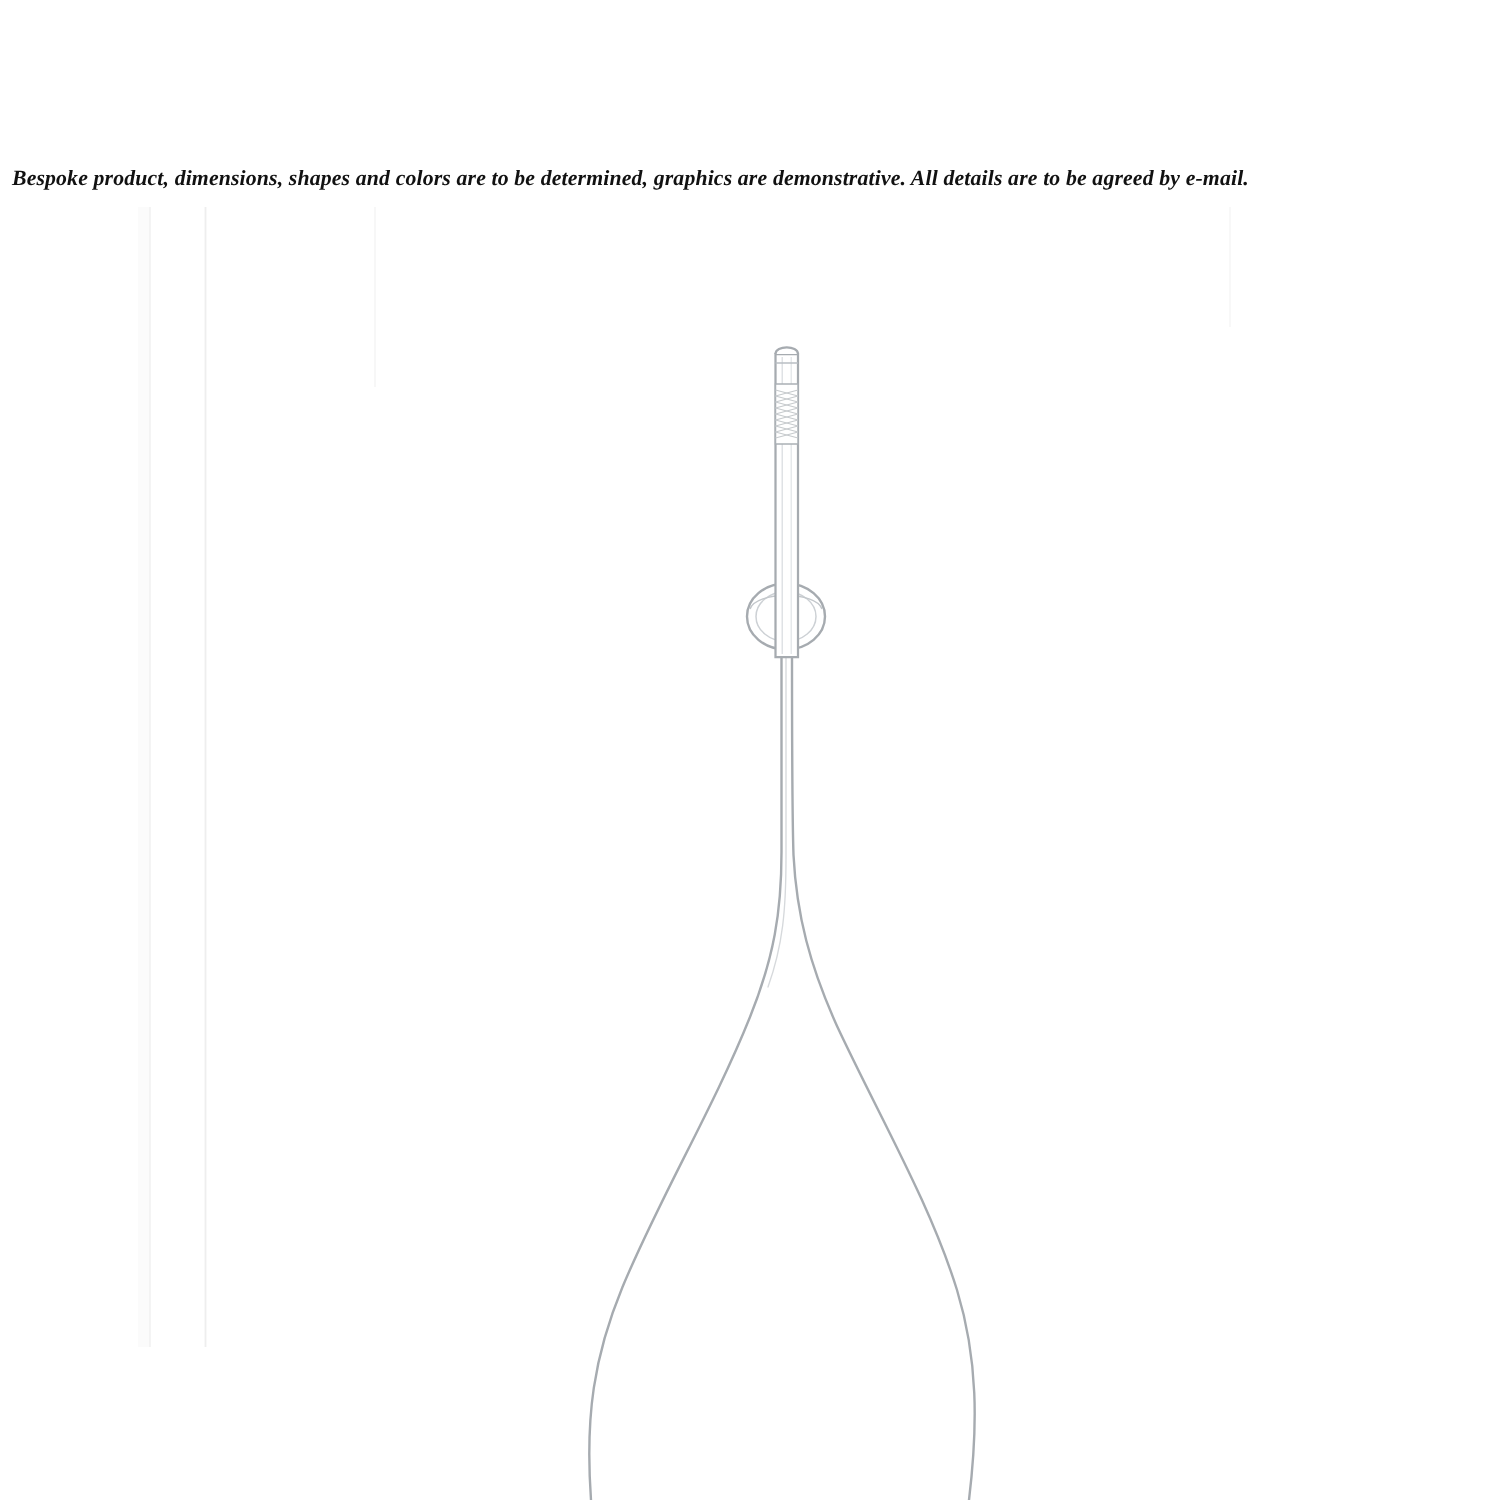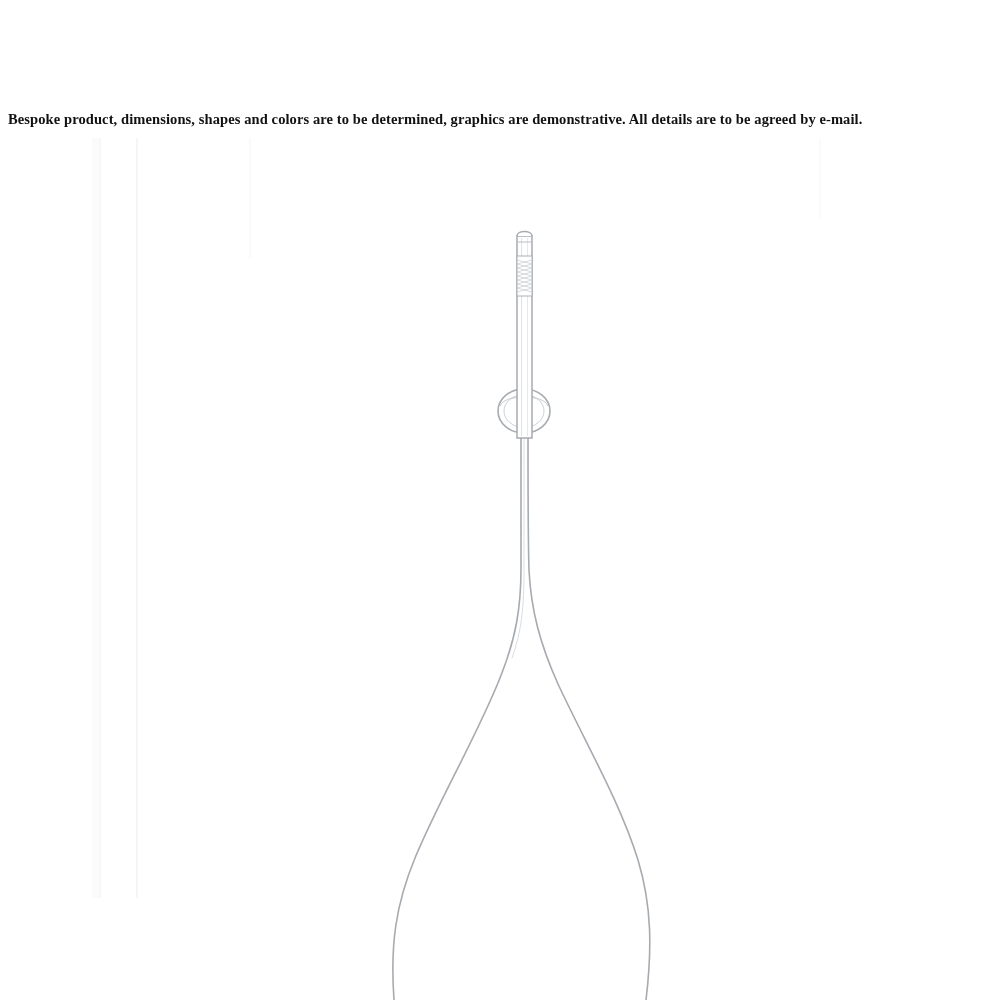--- a/index.html
+++ b/index.html
@@ -12,20 +12,21 @@
     height: 1000px;
     font-family: "Liberation Serif", serif;
     overflow: hidden;
     position: relative;
   }
   .page {
     position: relative;
     width: 1000px;
     height: 1000px;
     background: #ffffff;
+    font-style: italic;
   }
   .disclaimer {
     position: absolute;
     left: 8px;
     top: 110px;
     width: 984px;
     font-family: "Liberation Serif", serif;
     font-weight: bold;
     font-size: 14.5px;
     line-height: 18px;

